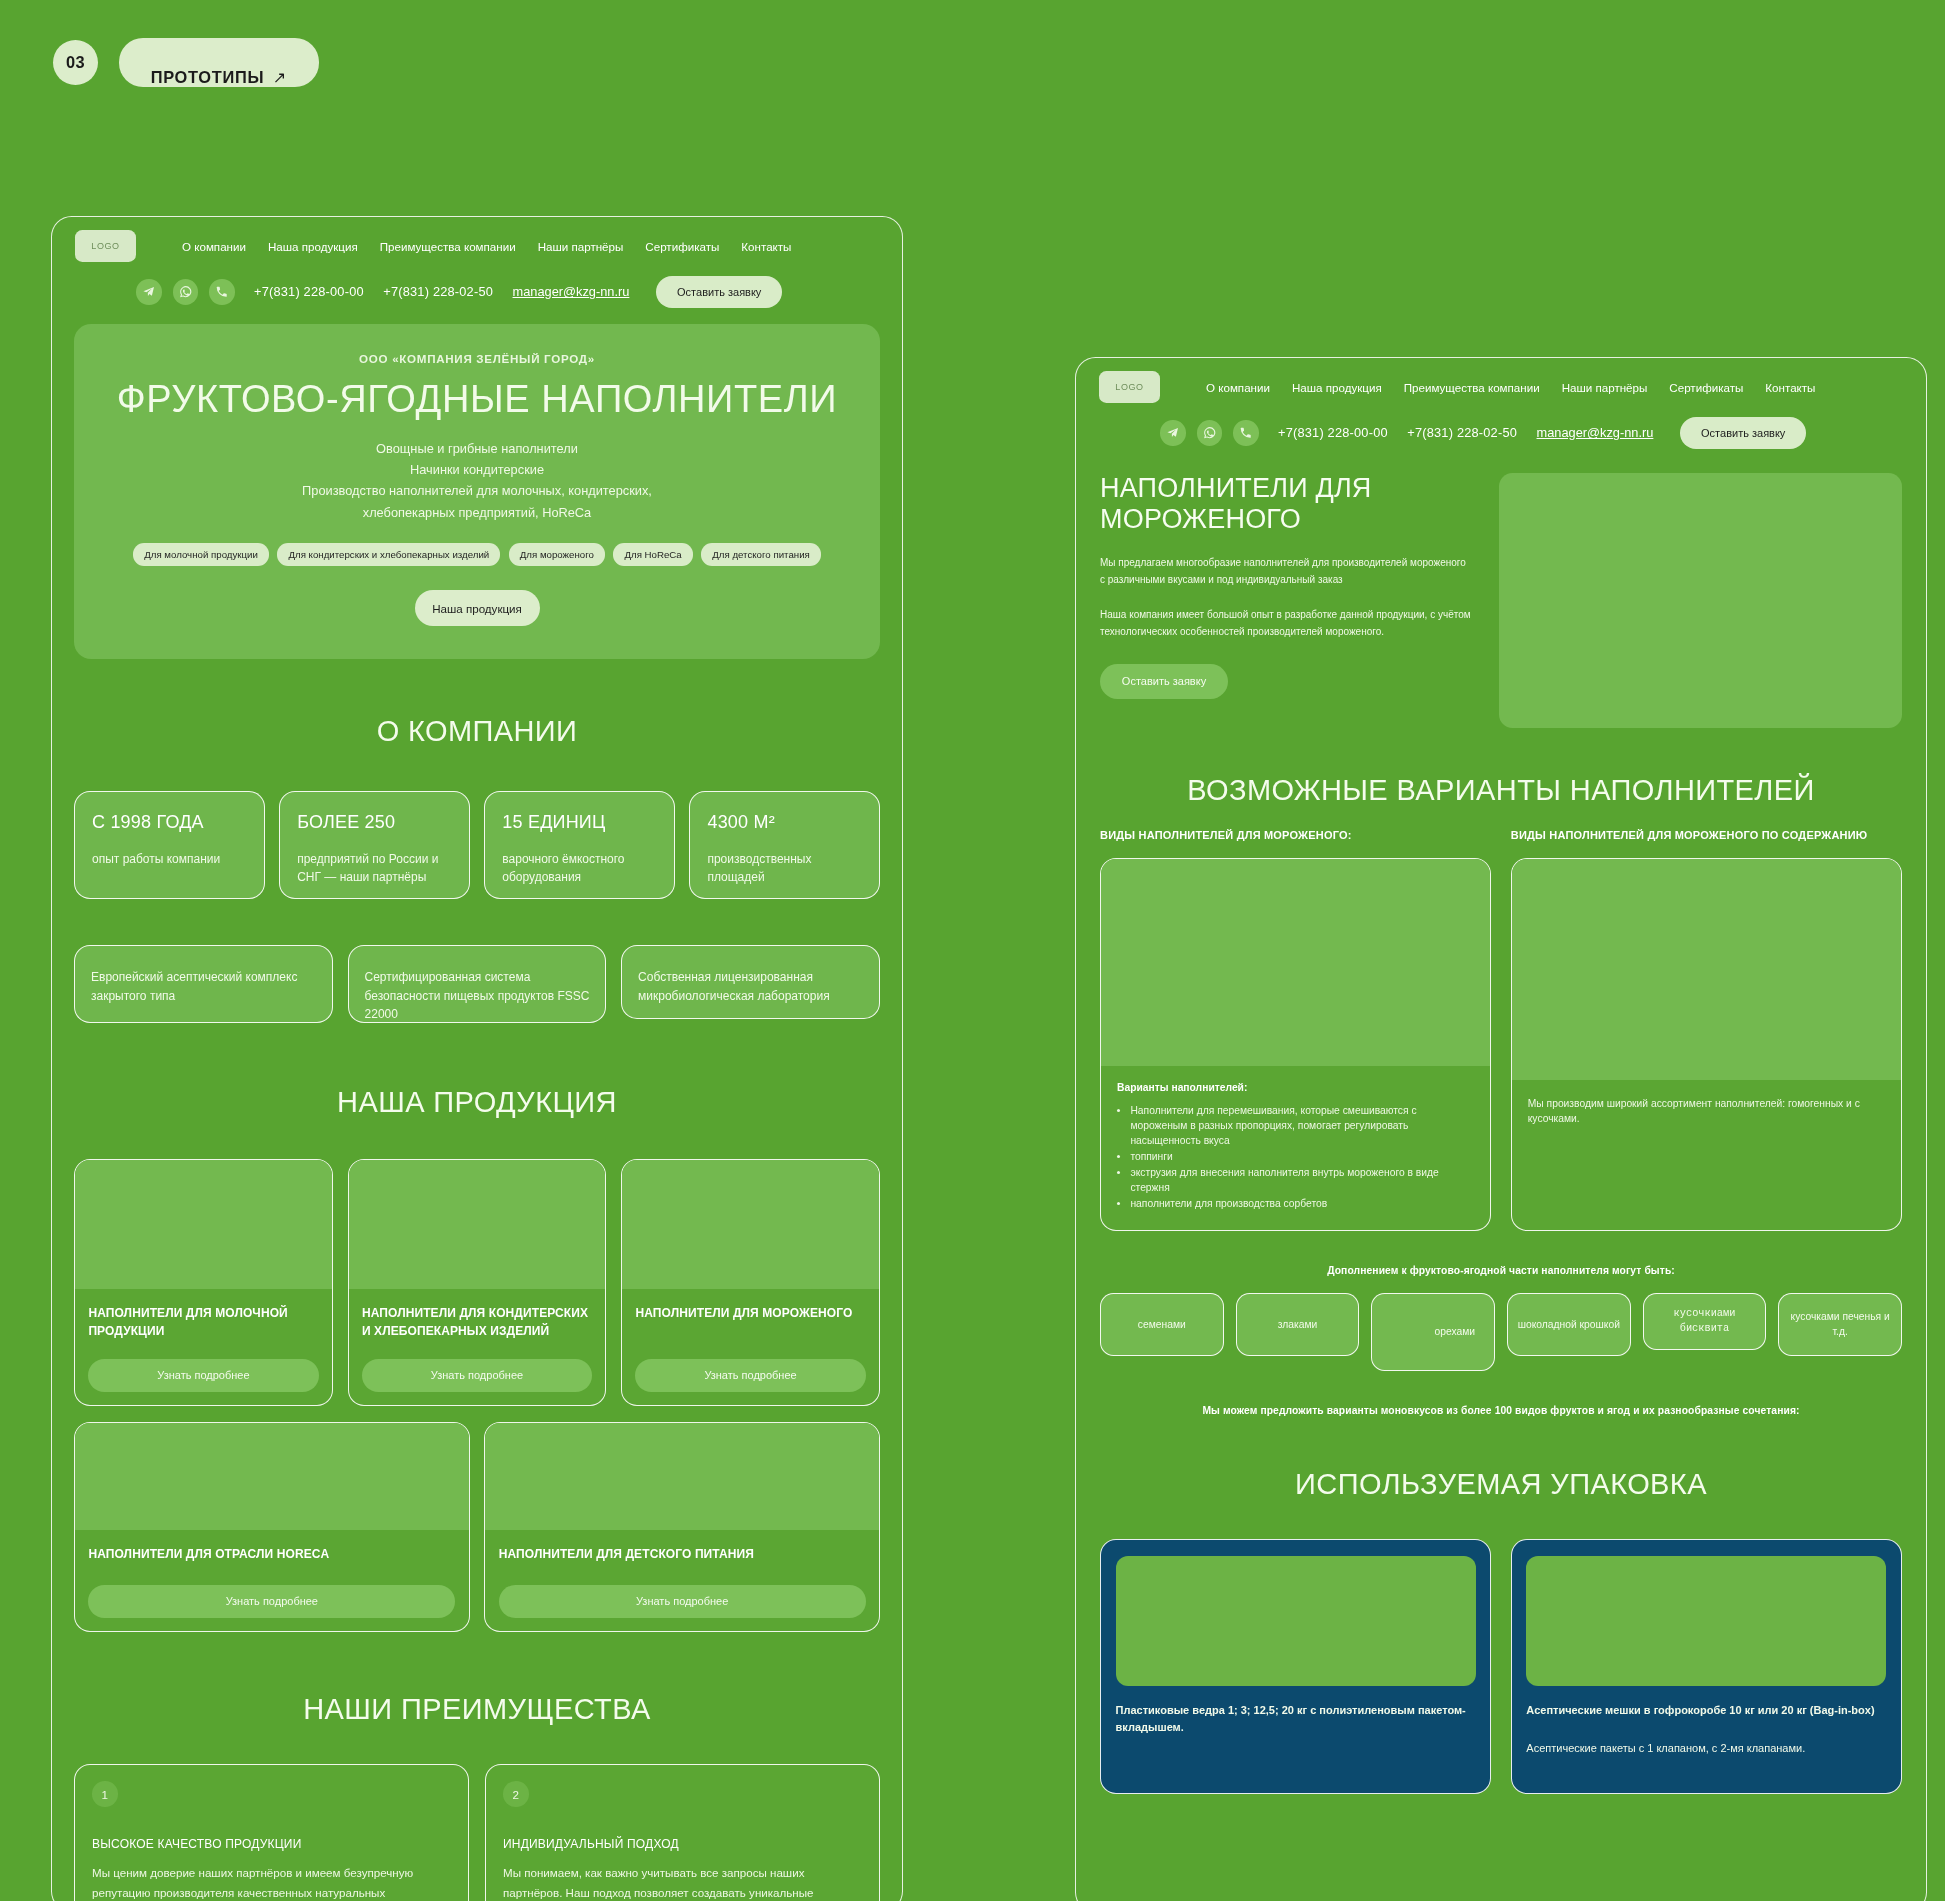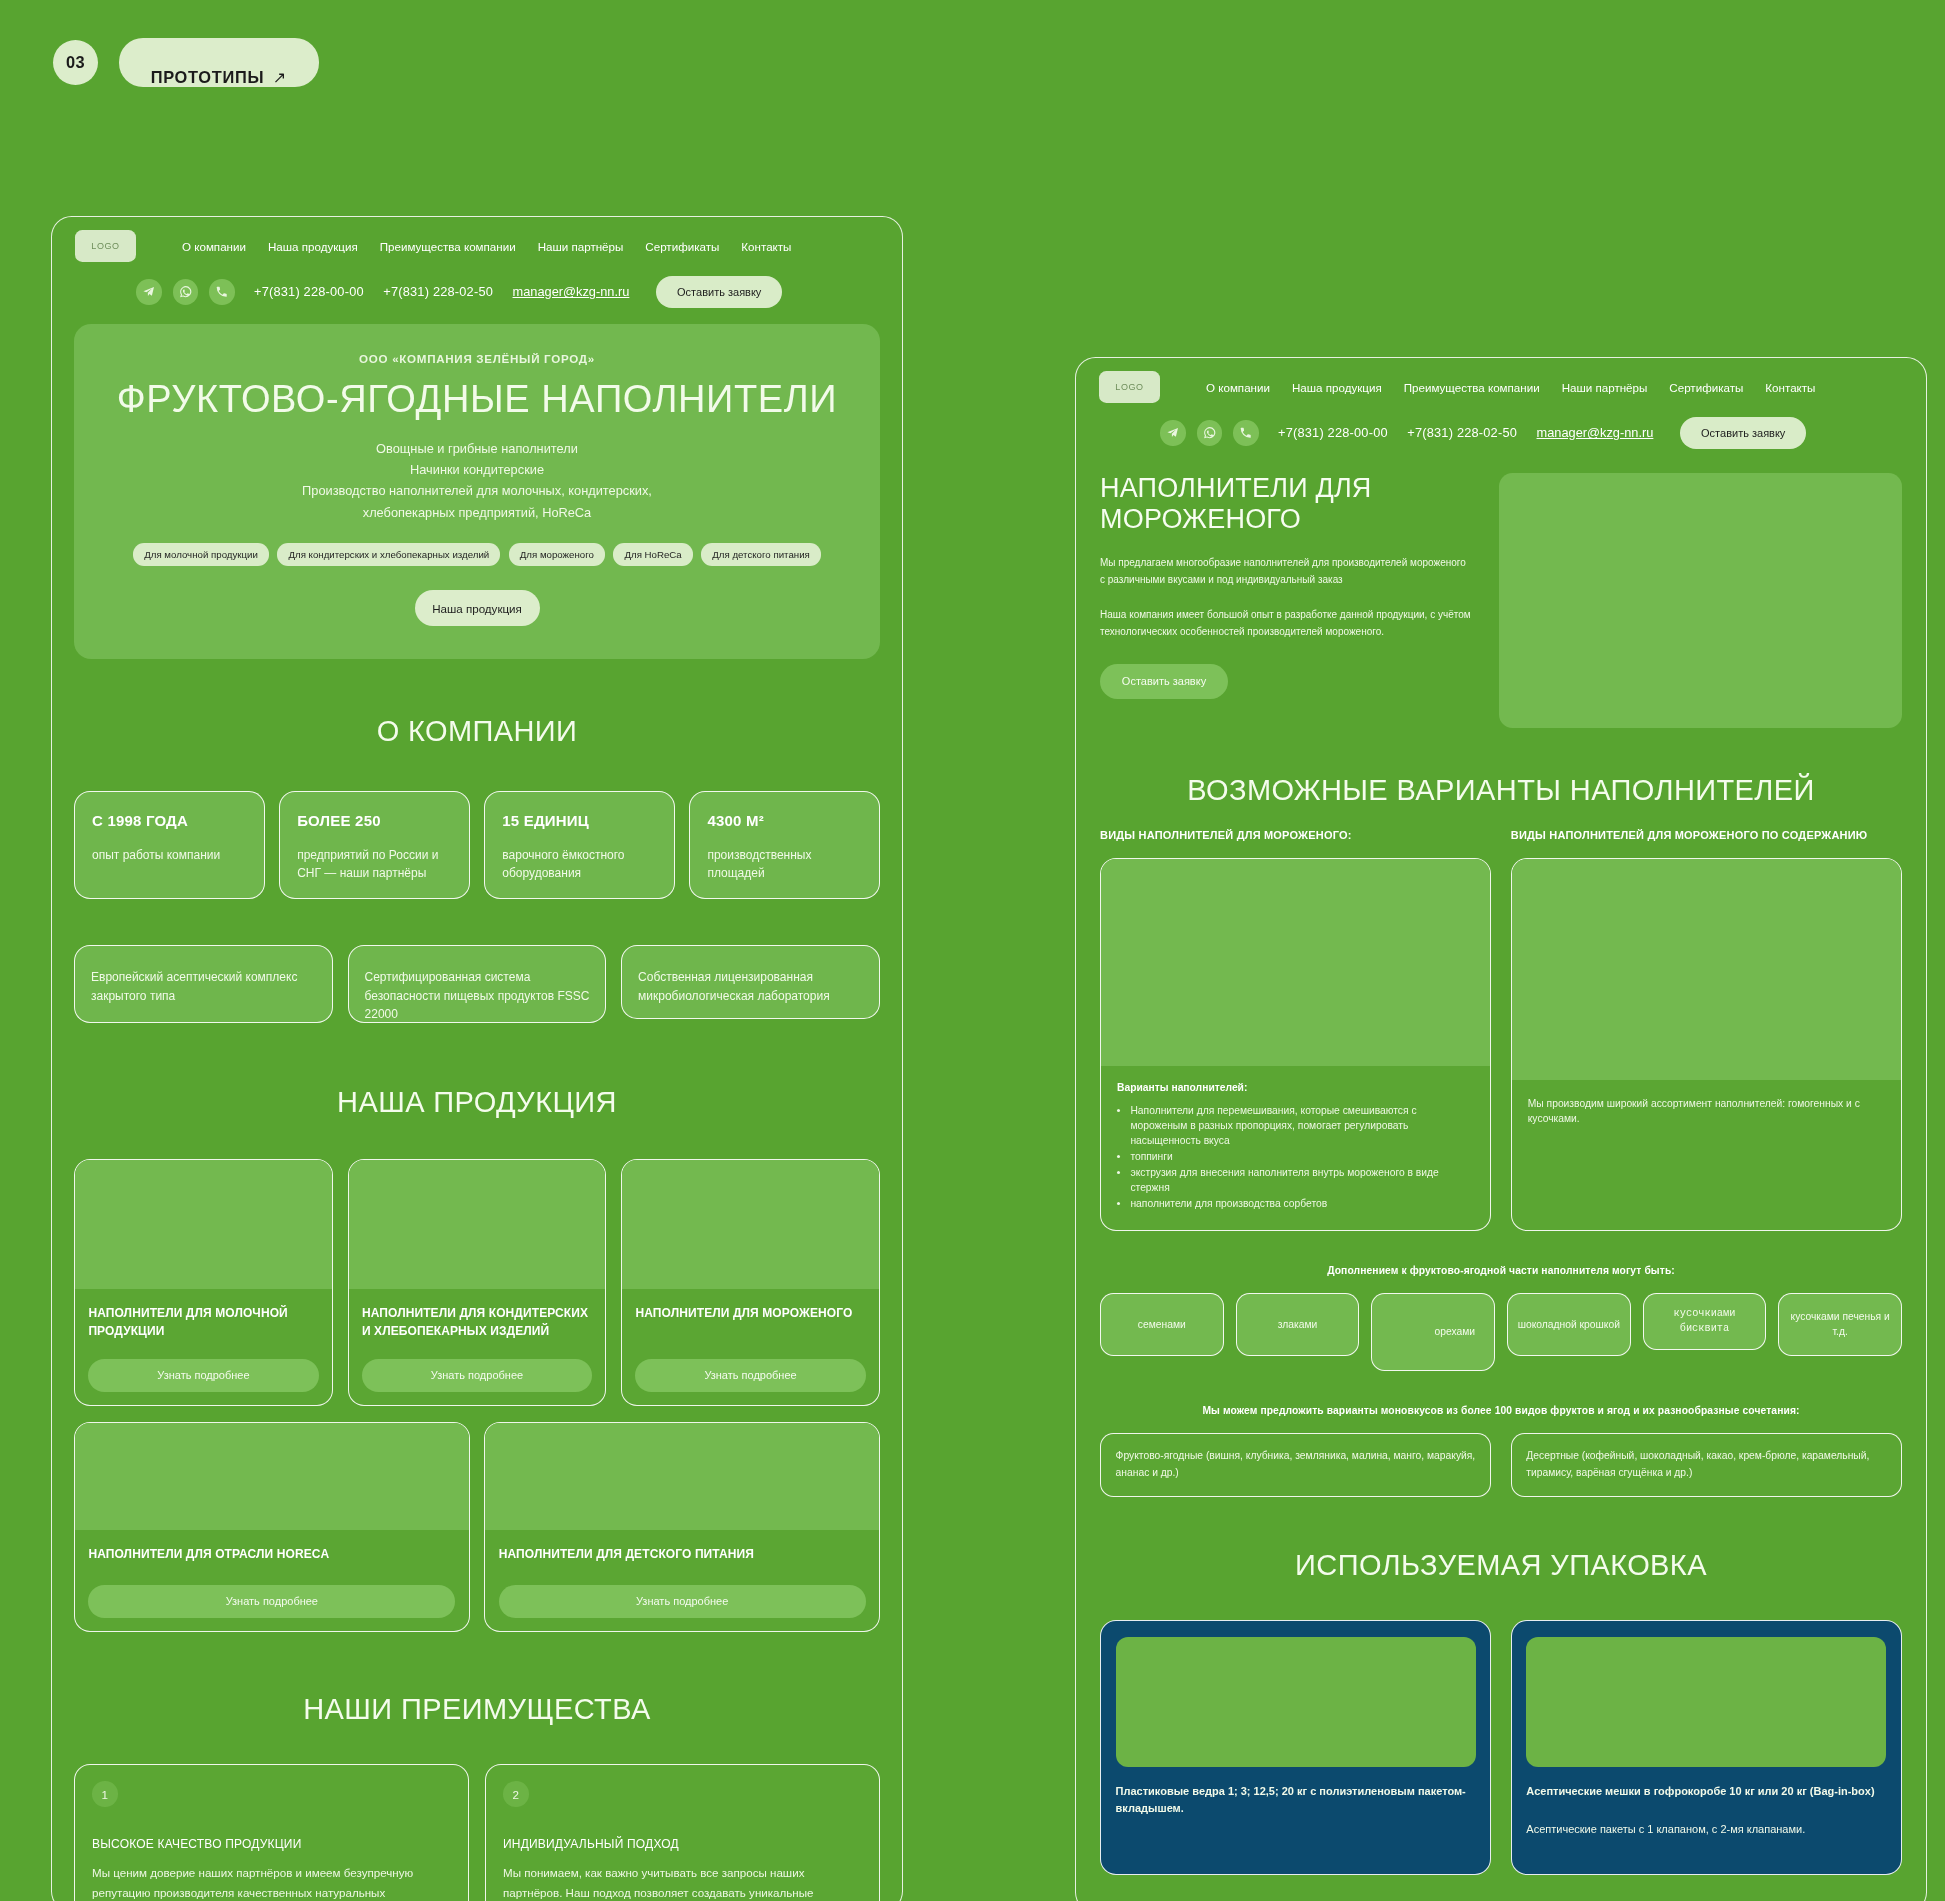--- a/index.html
+++ b/index.html
@@ -81,21 +81,21 @@
     margin: 24px auto 0 auto; width: 125px; height: 36px; border-radius: 18px;
     background: #dcedcb; color: #1d1d1d; font-size: 11.6px; border: none;
     display: flex; align-items: center; justify-content: center;
   }
 
   
   .sec-title { color: #f4fcec; font-size: 29px; font-weight: 400; text-align: center; letter-spacing: 0.4px; }
 
   
   .ocard { border: 1.2px solid rgba(255,255,255,.9); border-radius: 16px; background: #6fb64c; }
-  .stat-num { color: #fff; font-size: 15px; font-weight: 700; letter-spacing: 0.2px; }
+  .stat-num { color: #fff; font-size: 18px; font-weight: 400; letter-spacing: 0.2px; }
   .stat-txt { color: #f1fae8; font-size: 12px; line-height: 1.5; margin-top: 17px; }
   .plain-txt { color: #f1fae8; font-size: 12px; line-height: 1.55; }
 
   
   .pcard {
     border: 1.2px solid rgba(255,255,255,.9); border-radius: 16px;
     background: #5ba633; overflow: hidden; display: flex; flex-direction: column;
   }
   .pcard .ph { background: #73b94f; flex: 0 0 auto; }
   .pcard .pbody { padding: 14.6px 13.4px 13.4px 13.4px; display: flex; flex-direction: column; flex: 1; }
@@ -400,24 +400,20 @@
         <div class="pill" style="height:63px;">семенами</div>
         <div class="pill" style="height:63px;">злаками</div>
         <div class="pill" style="height:78px;padding-left:48px;">орехами</div>
         <div class="pill" style="height:63px;">шоколадной крошкой</div>
         <div class="pill" style="height:57px;font-family:Liberation Mono, monospace;">кусочкиами бисквита</div>
         <div class="pill" style="height:63px;">кусочками печенья и т.д.</div>
       </div>
 
       <div class="mini-h" style="margin:34px 24px 0 24px;">Мы можем предложить варианты моновкусов из более 100 видов фруктов и ягод и их разнообразные сочетания:</div>
 
-      <div style="display:grid;grid-template-columns:1fr 1fr;gap:19.5px;margin:17px 24px 0 24px;">
-        <div class="fcard" style="height:64px;">Фруктово-ягодные (вишня, клубника, земляника, малина, манго, маракуйя, ананас и др.)</div>
-        <div class="fcard" style="height:64px;">Десертные (кофейный, шоколадный, какао, крем-брюле, карамельный, тирамису, варёная сгущёнка и др.)</div>
-      </div>
     </div>
 
     <div style="margin-top:52px;">
       <div class="sec-title">ИСПОЛЬЗУЕМАЯ УПАКОВКА</div>
       <div style="display:grid;grid-template-columns:1fr 1fr;gap:19.5px;margin:38px 24px 0 24px;">
         <div class="packcard" style="height:255px;">
           <div class="pimg" style="height:130px;"></div>
           <div class="ptxt">Пластиковые ведра 1; 3; 12,5; 20 кг с полиэтиленовым пакетом-вкладышем.</div>
         </div>
         <div class="packcard" style="height:255px;">

